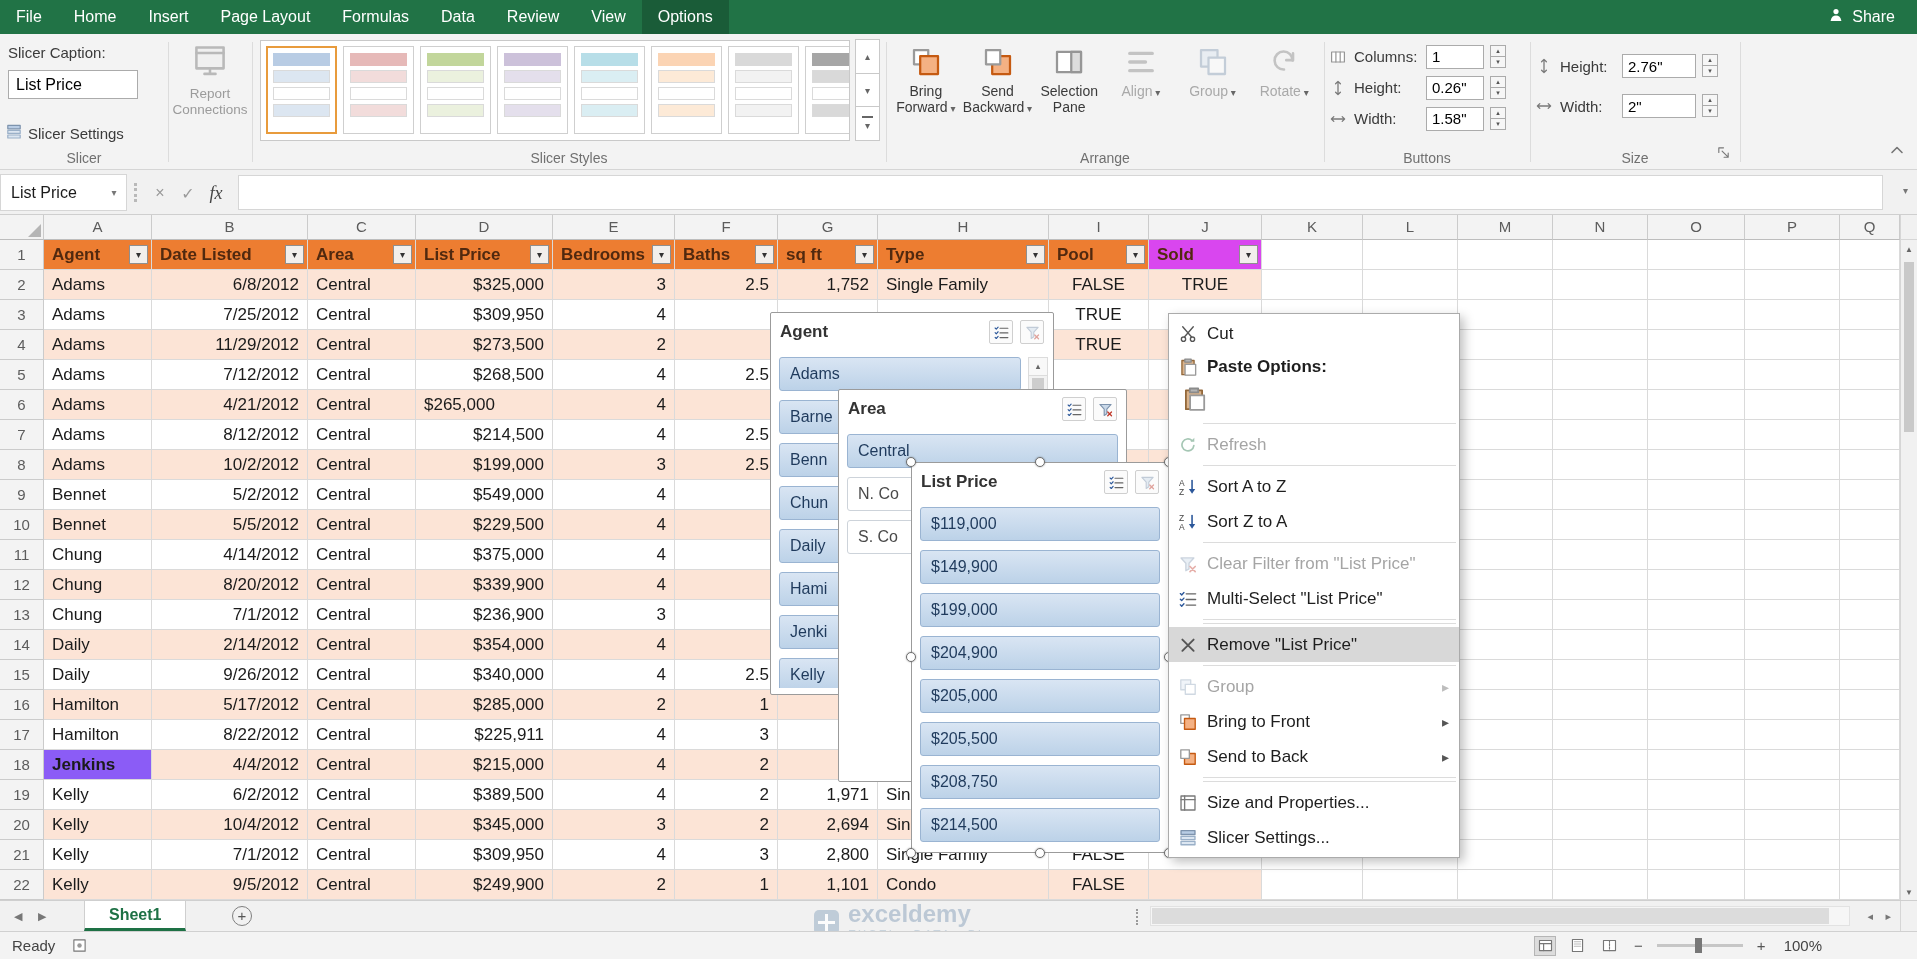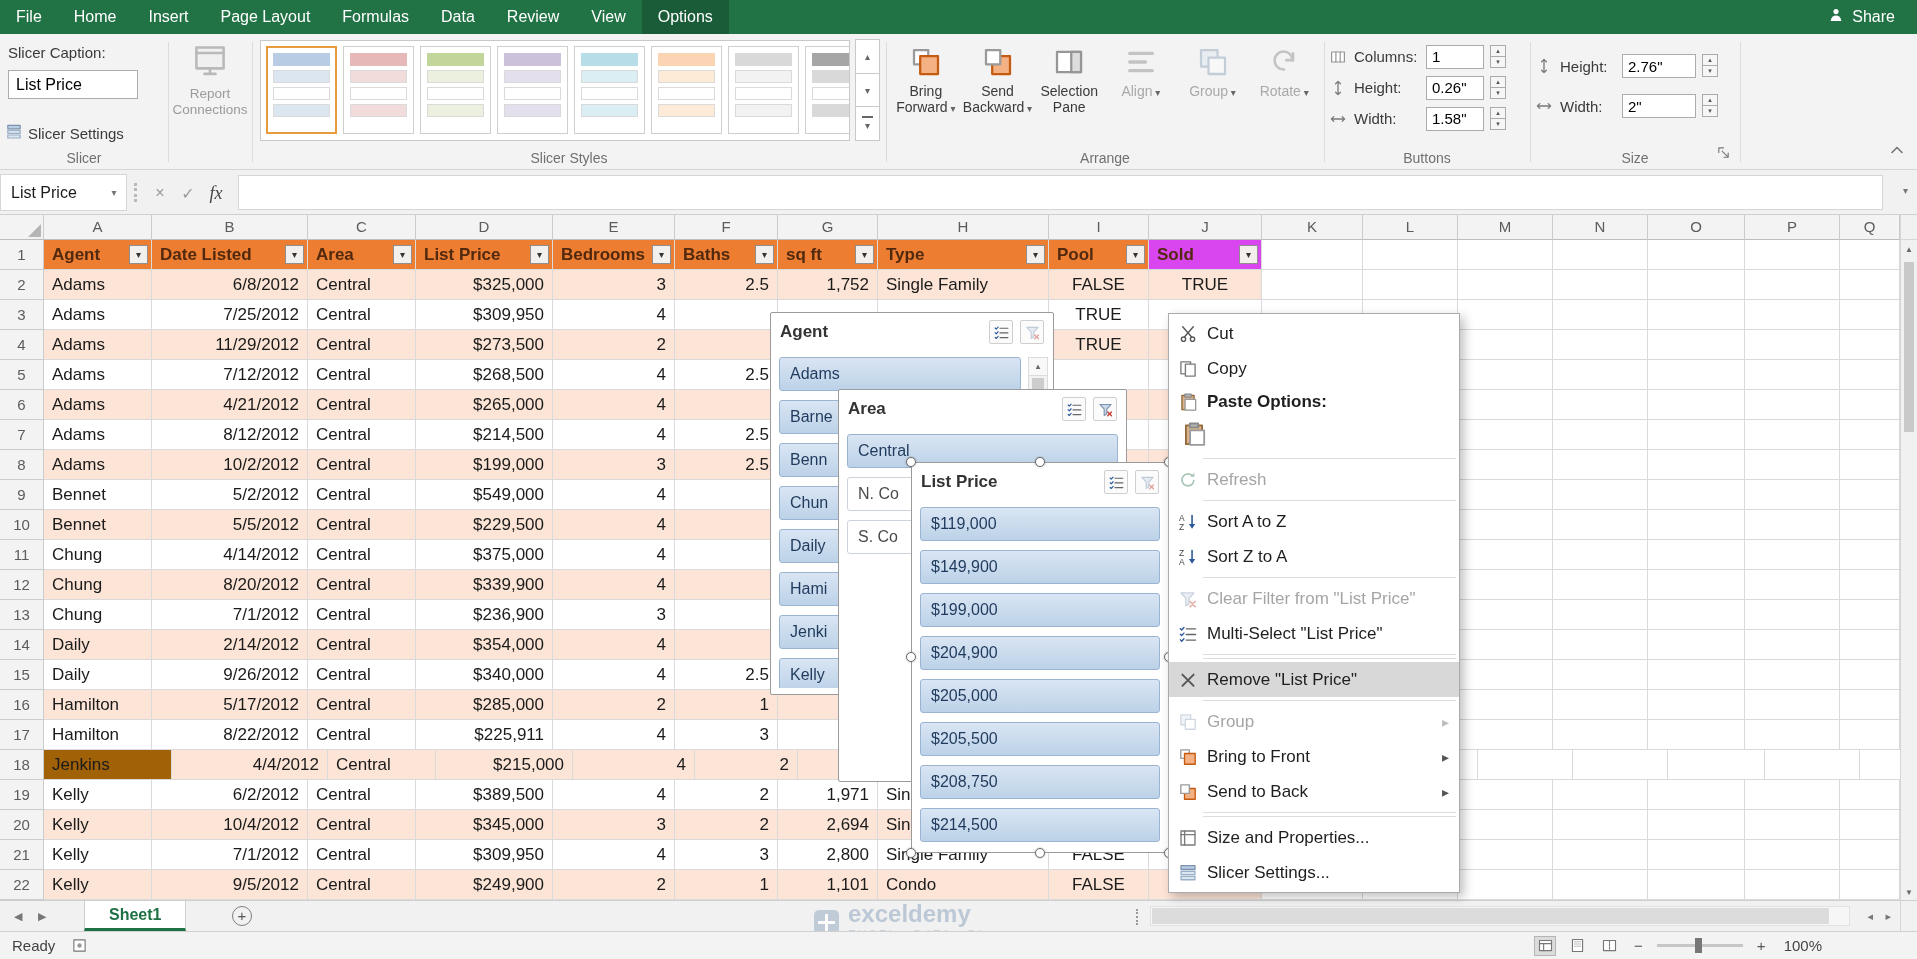--- a/index.html
+++ b/index.html
@@ -562,21 +562,21 @@
         <div class="gcell" style="width: 95px;"></div>
         <div class="gcell" style="width: 97px;"></div>
         <div class="gcell" style="width: 95px;"></div>
         <div class="gcell" style="width: 60px;"></div>
       </div>
       <div class="grow">
         <div class="rowhead">6</div>
         <div class="gcell" style="width: 108px; text-align: left; background: rgb(252, 228, 214);">Adams</div>
         <div class="gcell" style="width: 156px; text-align: right; background: rgb(252, 228, 214);">4/21/2012</div>
         <div class="gcell" style="width: 108px; text-align: left; background: rgb(252, 228, 214);">Central</div>
-        <div class="gcell" style="width: 137px; text-align: right; background: rgb(252, 228, 214);">$265,000</div>
+        <div class="gcell" style="width: 137px; background: rgb(252, 228, 214);">$265,000</div>
         <div class="gcell" style="width: 122px; text-align: right; background: rgb(252, 228, 214);">4</div>
         <div class="gcell" style="width: 103px; text-align: right; background: rgb(252, 228, 214);"></div>
         <div class="gcell" style="width: 100px; text-align: right; background: rgb(252, 228, 214);"></div>
         <div class="gcell" style="width: 171px; text-align: left; background: rgb(252, 228, 214);"></div>
         <div class="gcell" style="width: 100px; text-align: center; background: rgb(252, 228, 214);"></div>
         <div class="gcell" style="width: 113px; text-align: center; background: rgb(252, 228, 214);"></div>
         <div class="gcell" style="width: 101px;"></div>
         <div class="gcell" style="width: 95px;"></div>
         <div class="gcell" style="width: 95px;"></div>
         <div class="gcell" style="width: 95px;"></div>
@@ -799,21 +799,21 @@
         <div class="gcell" style="width: 101px;"></div>
         <div class="gcell" style="width: 95px;"></div>
         <div class="gcell" style="width: 95px;"></div>
         <div class="gcell" style="width: 95px;"></div>
         <div class="gcell" style="width: 97px;"></div>
         <div class="gcell" style="width: 95px;"></div>
         <div class="gcell" style="width: 60px;"></div>
       </div>
       <div class="grow">
         <div class="rowhead">18</div>
-        <div class="gcell" style="width: 128px; text-align: left; background: #a16207;">Jenkins</div>
+        <div class="gcell" style="width: 108px; text-align: left; background: #8b5cf6; font-weight: bold;">Jenkins</div>
         <div class="gcell" style="width: 156px; text-align: right; background: rgb(252, 228, 214);">4/4/2012</div>
         <div class="gcell" style="width: 108px; text-align: left; background: rgb(252, 228, 214);">Central</div>
         <div class="gcell" style="width: 137px; text-align: right; background: rgb(252, 228, 214);">$215,000</div>
         <div class="gcell" style="width: 122px; text-align: right; background: rgb(252, 228, 214);">4</div>
         <div class="gcell" style="width: 103px; text-align: right; background: rgb(252, 228, 214);">2</div>
         <div class="gcell" style="width: 100px; text-align: right; background: rgb(252, 228, 214);"></div>
         <div class="gcell" style="width: 171px; text-align: left; background: rgb(252, 228, 214);"></div>
         <div class="gcell" style="width: 100px; text-align: center; background: rgb(252, 228, 214);"></div>
         <div class="gcell" style="width: 113px; text-align: center; background: rgb(252, 228, 214);"></div>
         <div class="gcell" style="width: 101px;"></div>
@@ -1072,29 +1072,20 @@
       <div class="mi">
         <span class="mic">
           <svg width="18" height="18" viewBox="0 0 16 16" fill="none" stroke="#555" stroke-width="1.2" stroke-linecap="round" stroke-linejoin="round">
             <path d="M3.3 1.5L11 10.5M12.7 1.5L5 10.5" stroke="#555"></path>
             <circle cx="4" cy="12.6" r="1.9" stroke="#555"></circle>
             <circle cx="12" cy="12.6" r="1.9" stroke="#555"></circle>
           </svg>
         </span>
         <span class="mlb">Cut</span>
       </div>
-      <div class="mi">
-        <span class="mic">
-          <svg width="18" height="18" viewBox="0 0 16 16" fill="none" stroke="#555" stroke-width="1.2" stroke-linecap="round" stroke-linejoin="round">
-            <rect x="1.7" y="1.7" width="8.6" height="10.6" fill="#fff" stroke="#7a7a7a"></rect>
-            <rect x="5.7" y="3.7" width="8.6" height="10.6" fill="#fff" stroke="#7a7a7a"></rect>
-          </svg>
-        </span>
-        <span class="mlb">Copy</span>
-      </div>
       <div class="mi plabel">
         <span class="mic">
           <svg width="18" height="18" viewBox="0 0 16 16" fill="none" stroke="#555" stroke-width="1.2" stroke-linecap="round" stroke-linejoin="round">
             <rect x="2.6" y="2.2" width="10.8" height="12.6" fill="#d9b38c" stroke="#93683a"></rect>
             <rect x="5.2" y="1" width="5.6" height="2.6" fill="#b5b5b5" stroke="#8b8b8b"></rect>
             <rect x="5.4" y="5.6" width="9.4" height="9.6" fill="#fff" stroke="#9a9a9a"></rect>
           </svg>
         </span>
         <span class="mlb">Paste Options:</span>
       </div>

